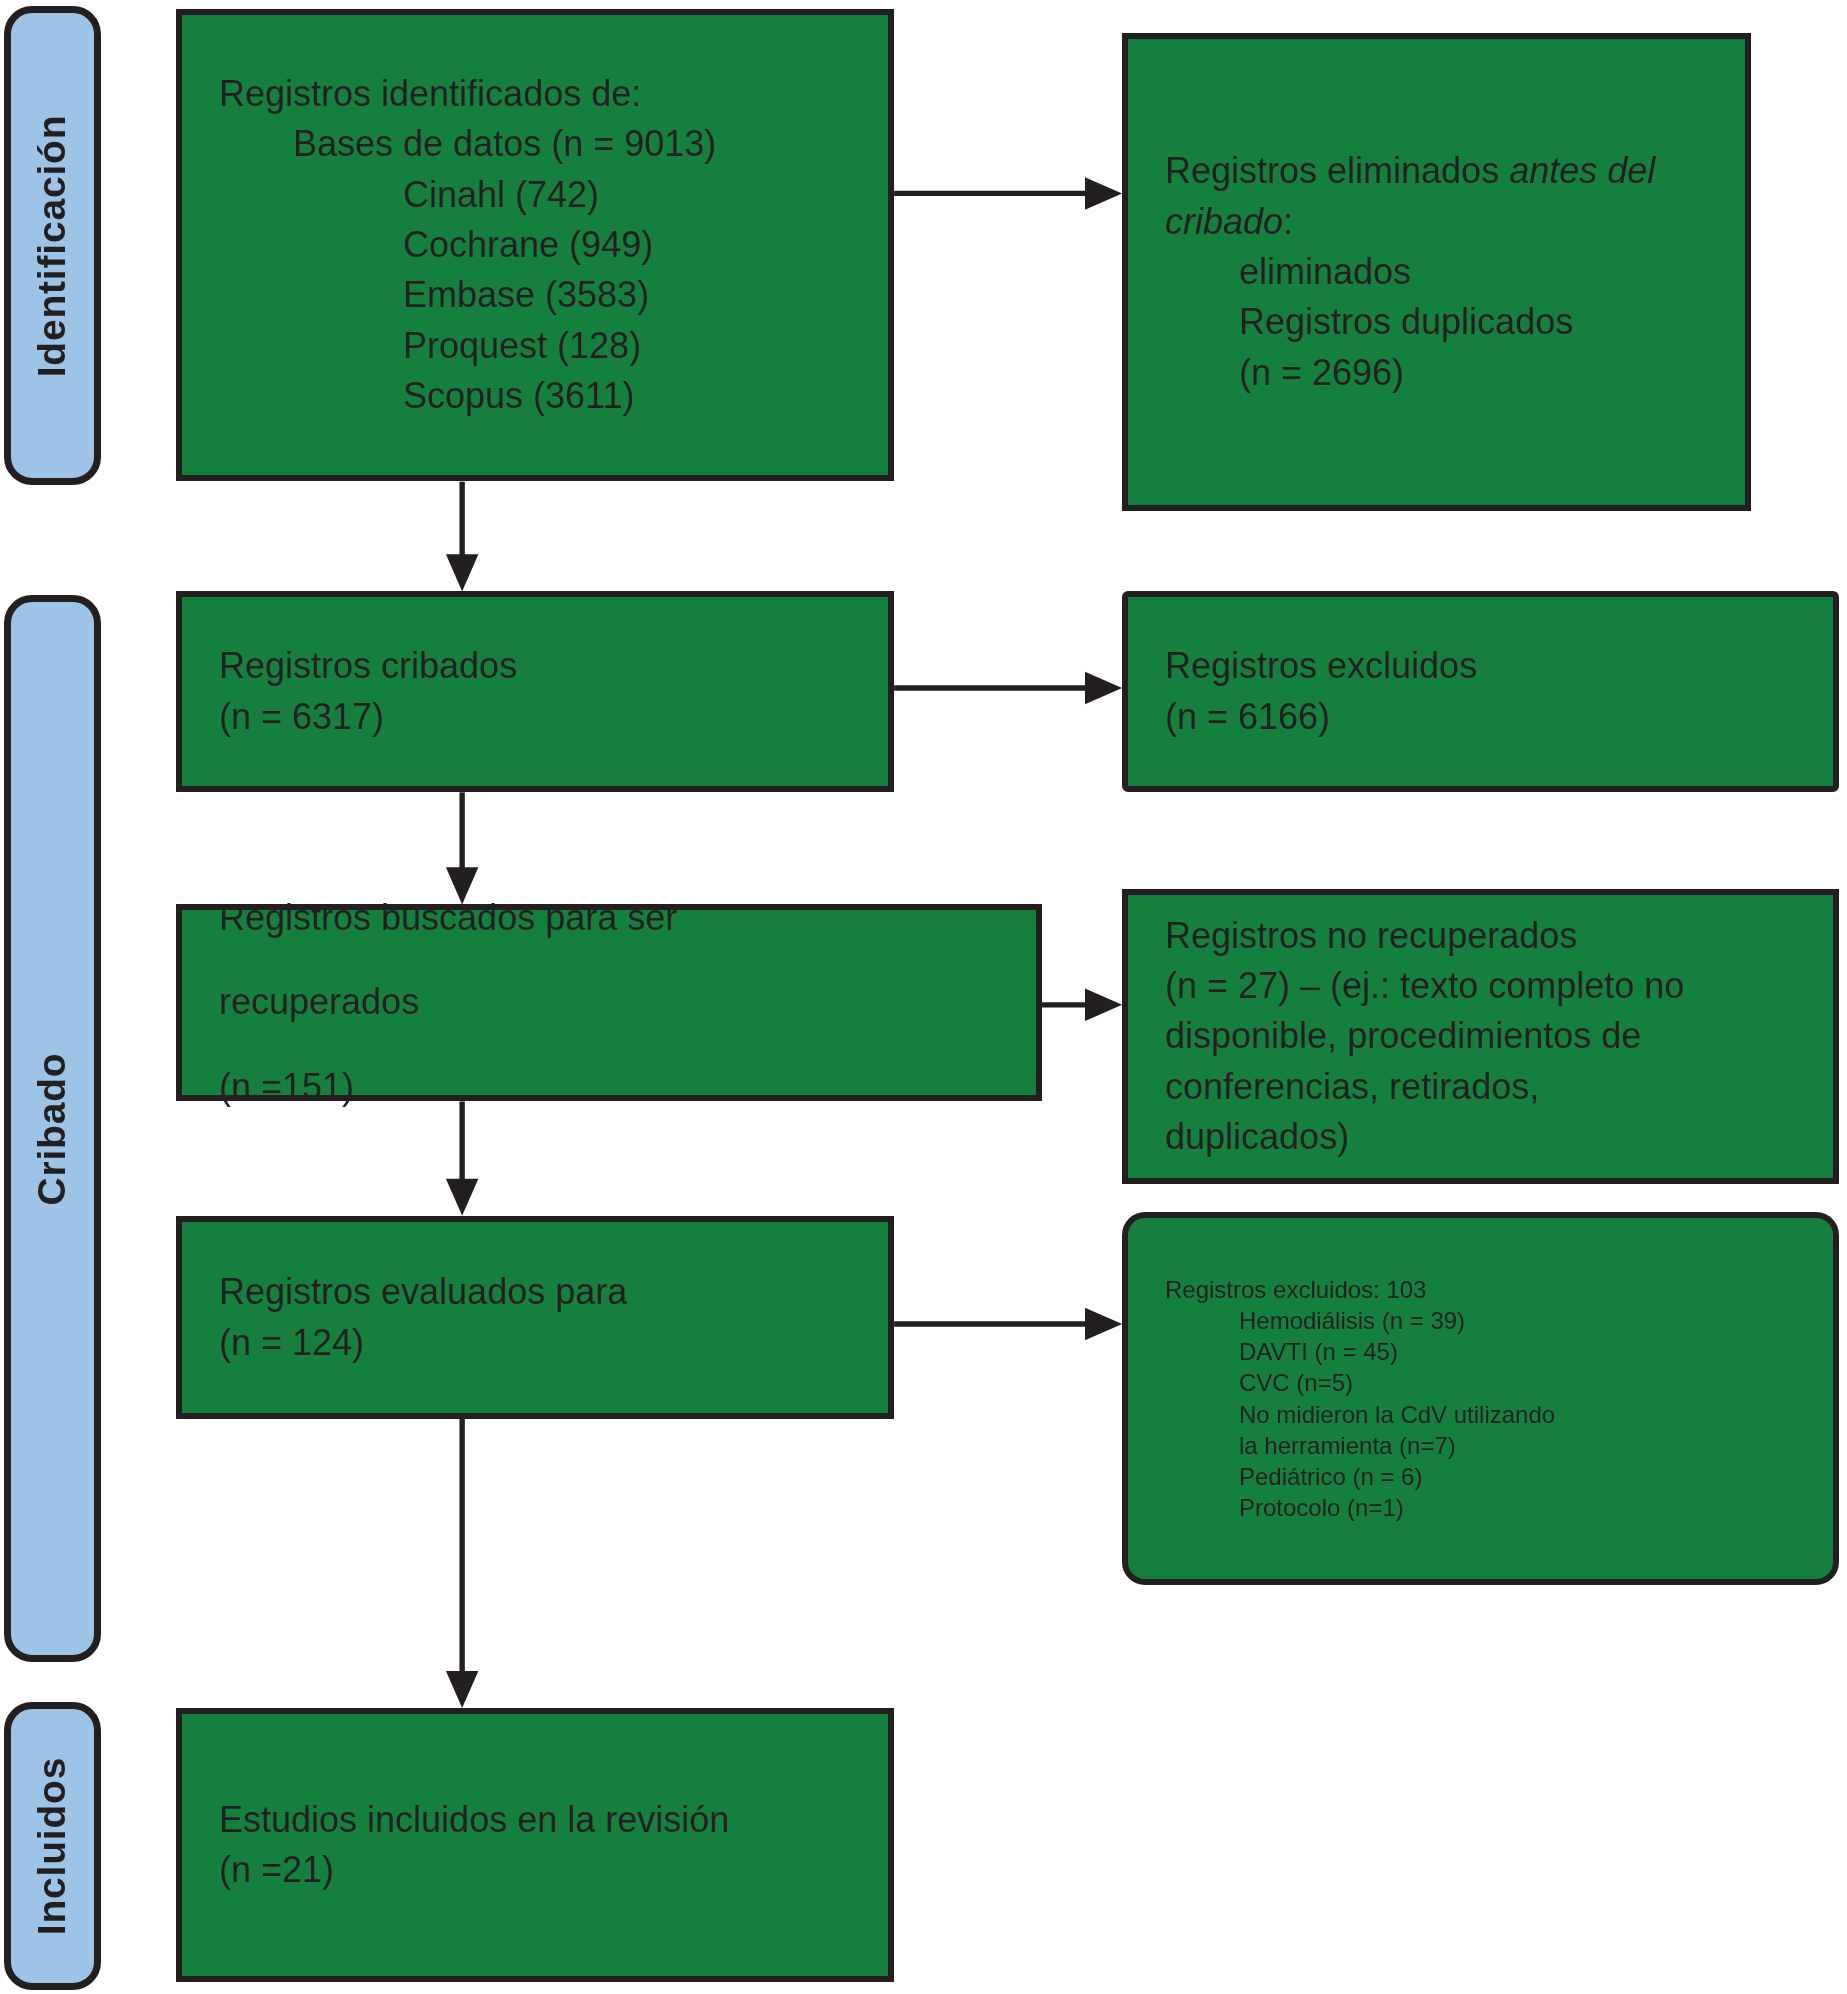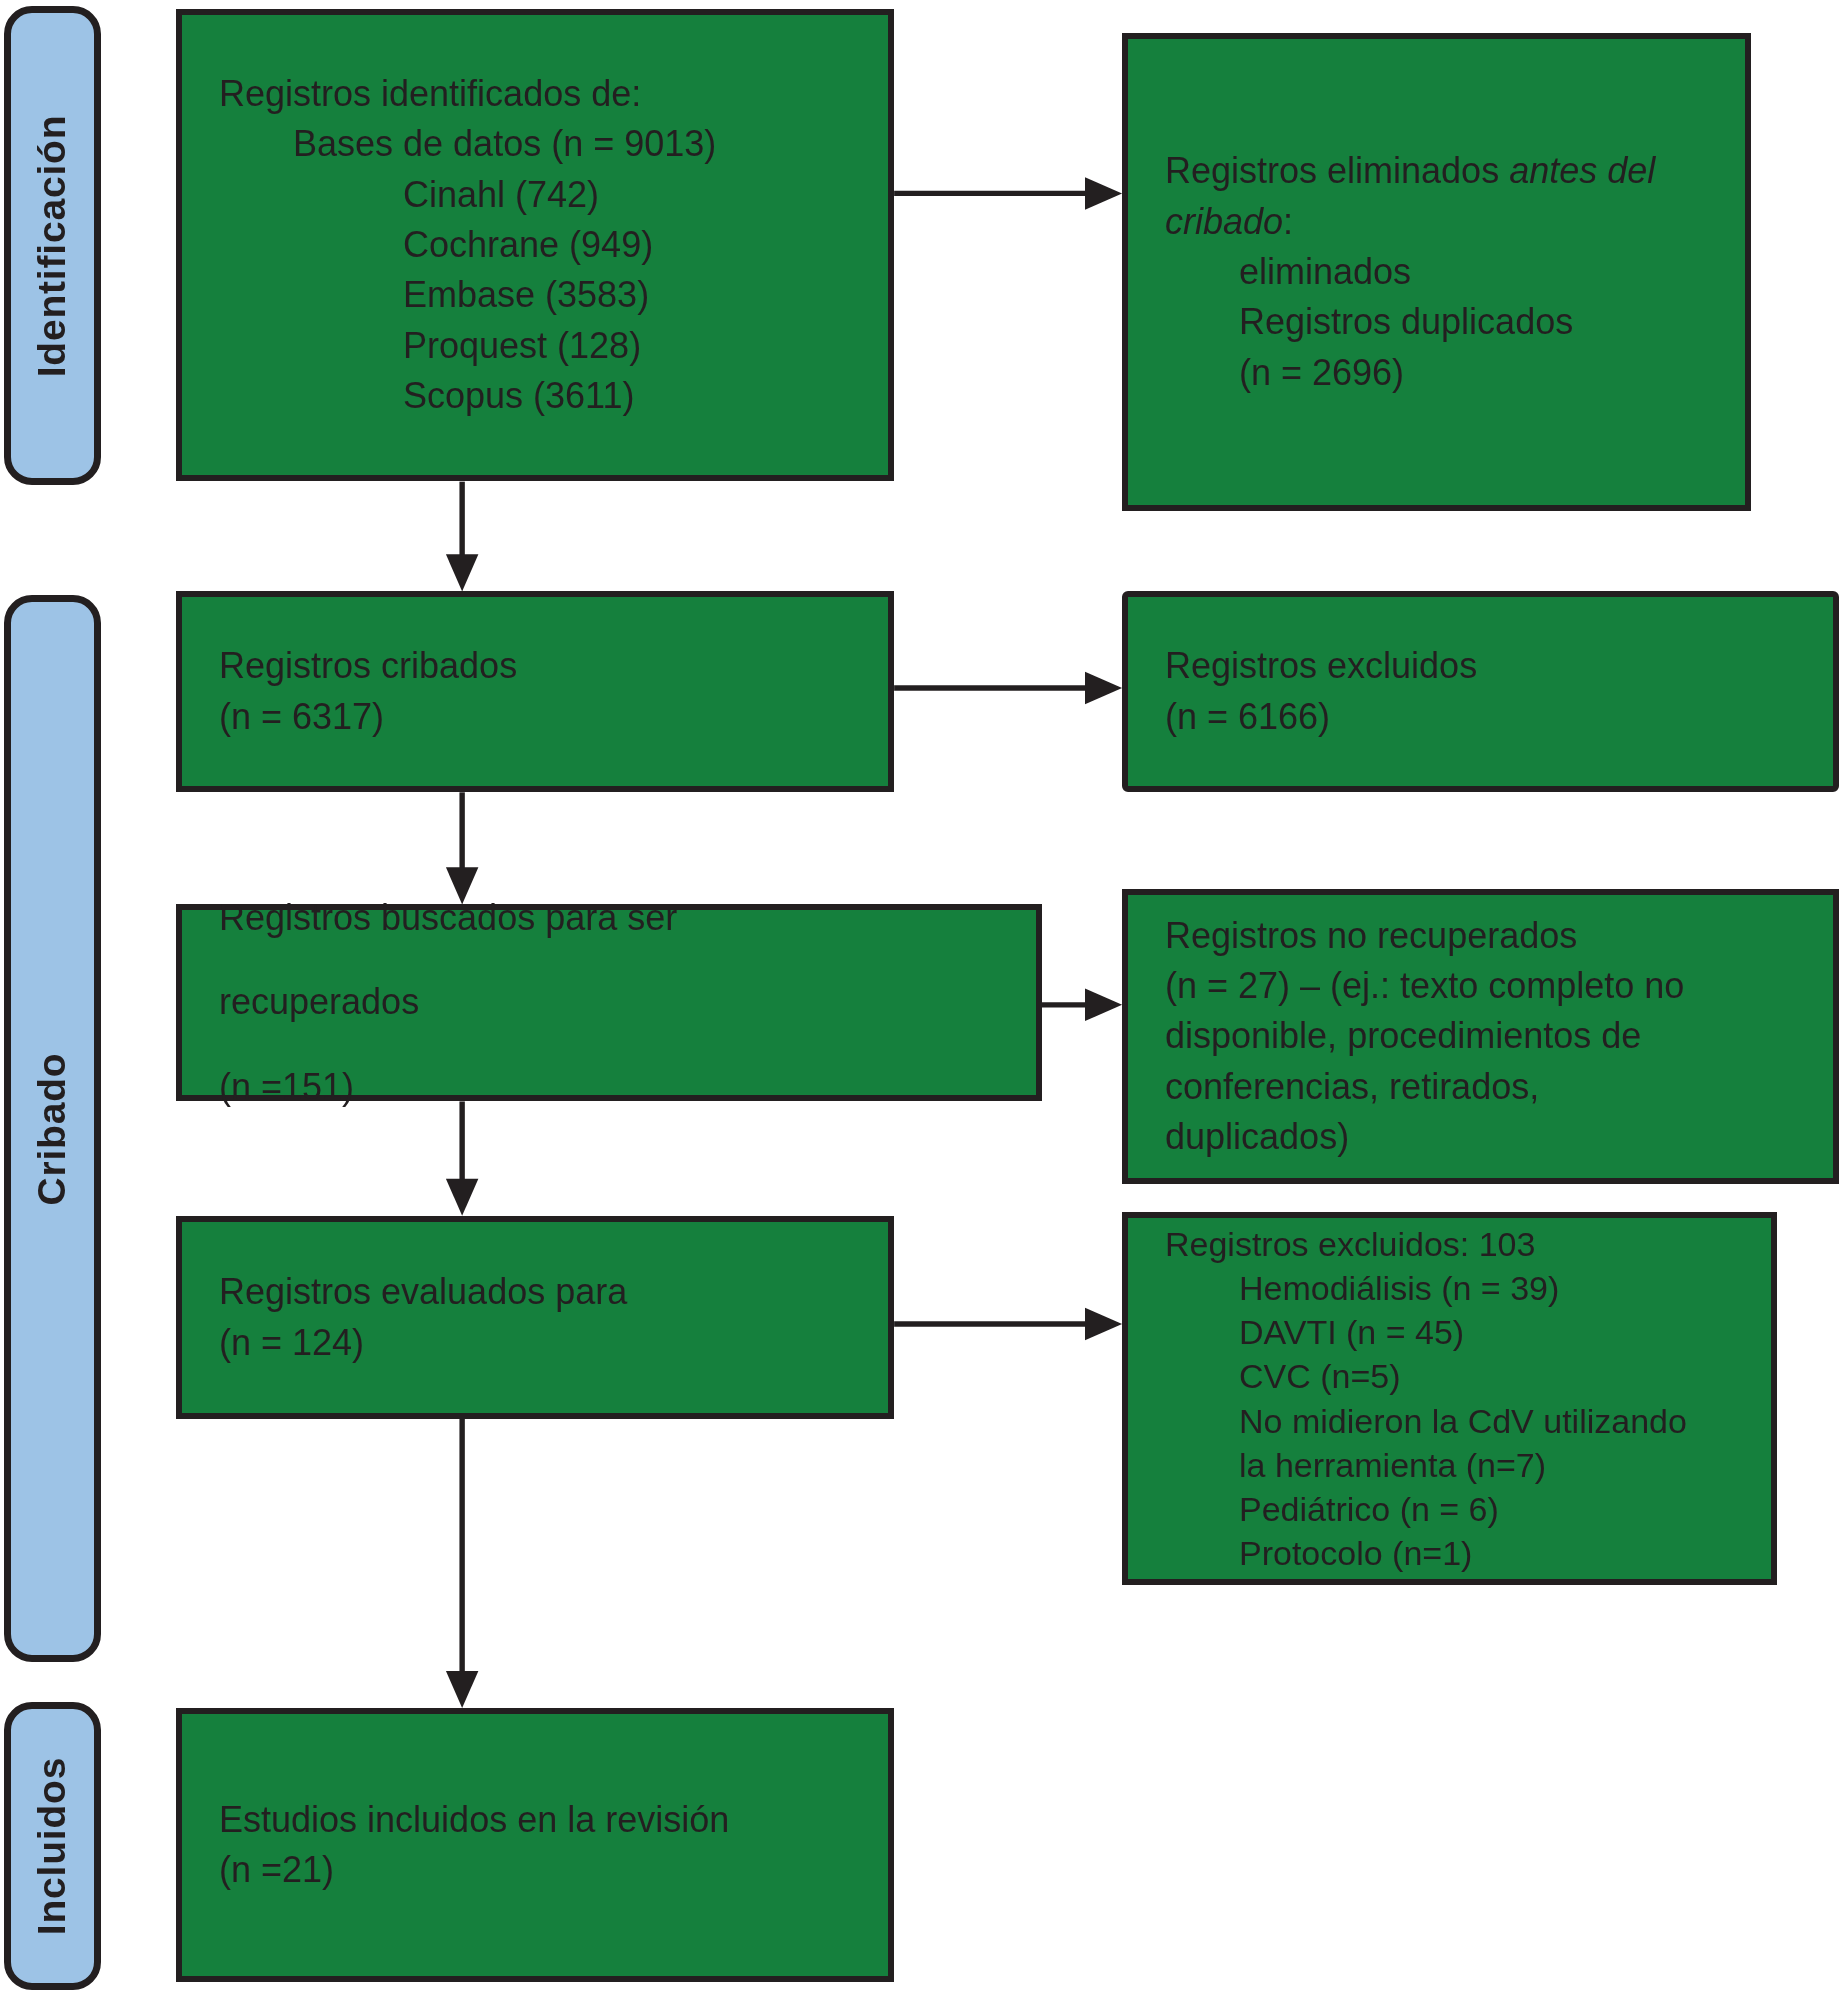--- a/index.html
+++ b/index.html
@@ -57,22 +57,22 @@
   #stage-screening      { top: 595px;  height: 1067px; }
   #stage-included       { top: 1702px; height: 288px; }
 
   #box-identified        { left: 176px;  top: 9.3px;   width: 718px; height: 472px; }
   #box-removed-before    { left: 1122px; top: 9.3px;   width: 629px; height: 478px; margin-top: 24px; }
   #box-screened          { left: 176px;  top: 591px;  width: 718px; height: 201px; }
   #box-excluded          { left: 1122px; top: 591px;  width: 717px; height: 201px; border-radius: 6px; }
   #box-sought            { left: 176px;  top: 904px; width: 866px; height: 197px; gap: 34px; }
   #box-not-retrieved     { left: 1122px; top: 889px; width: 717px; height: 295px; }
   #box-assessed          { left: 176px;  top: 1216px; width: 718px; height: 203px; }
-  #box-excluded-reasons  { left: 1122px; top: 1212px; width: 655px; height: 373px;
-                           font-size: 34px; line-height: 1.3; }
+  #box-excluded-reasons  { left: 1122px; top: 1212px; width: 717px; height: 373px;
+                           font-size: 24px; line-height: 1.3; border-radius: 23px; }
   #box-included          { left: 176px;  top: 1708px; width: 718px; height: 274px; }
 </style>
 </head>
 <body>
 
 <div class="canvas">
 
   <svg class="arrows" width="1847" height="1995" viewBox="0 0 2390 2581">
 
     <g>

